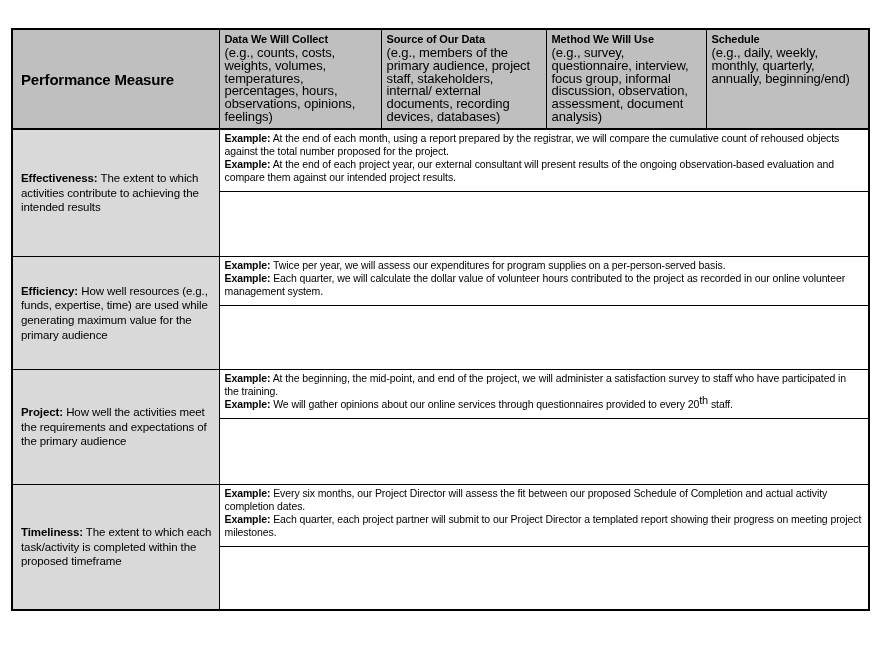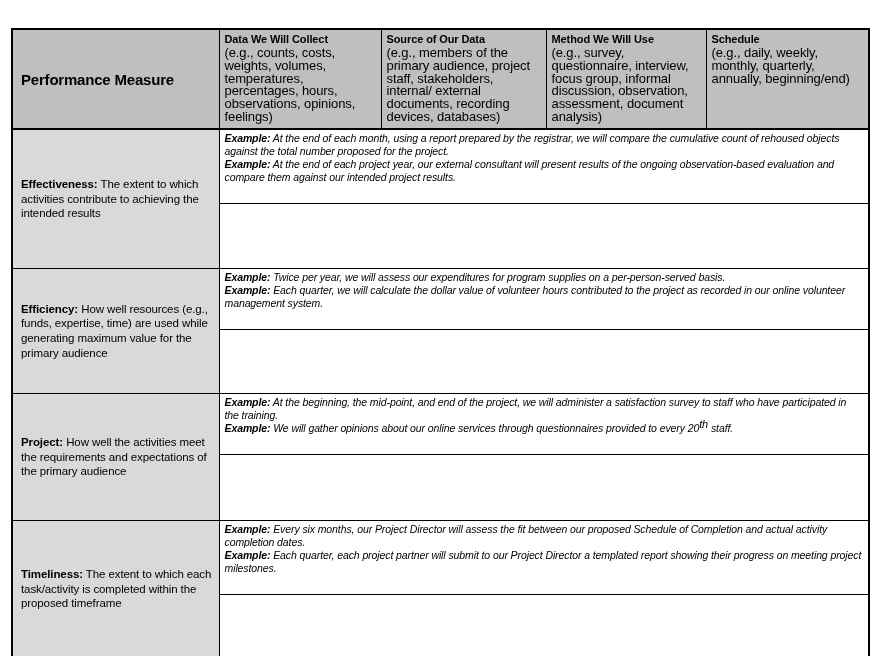--- a/index.html
+++ b/index.html
@@ -67,23 +67,22 @@
   td.measure-cell {
     background: #d9d9d9;
     vertical-align: middle;
     padding: 4px 0 4px 8px;
     font-size: 11.5px;
     line-height: 14.6px;
     letter-spacing: -0.1px;
   }
   .measure-term { font-weight: bold; }
   td.examples-cell {
-    padding: 2px 5px 19px 5px;
+    padding: 2px 5px 7px 5px;
     font-size: 10.5px;
-    font-style: italic;
     line-height: 13px;
     letter-spacing: -0.1px;
   }
   .ex-label { font-weight: bold; }
   .example-line { margin: 0; }
   sup { font-size: 11px; line-height: 0; }
   td.entry-cell { background: #ffffff; }
   td.entry-h1 { height: 64px; }
   td.entry-h2 { height: 63px; }
   td.entry-h3 { height: 65px; }

